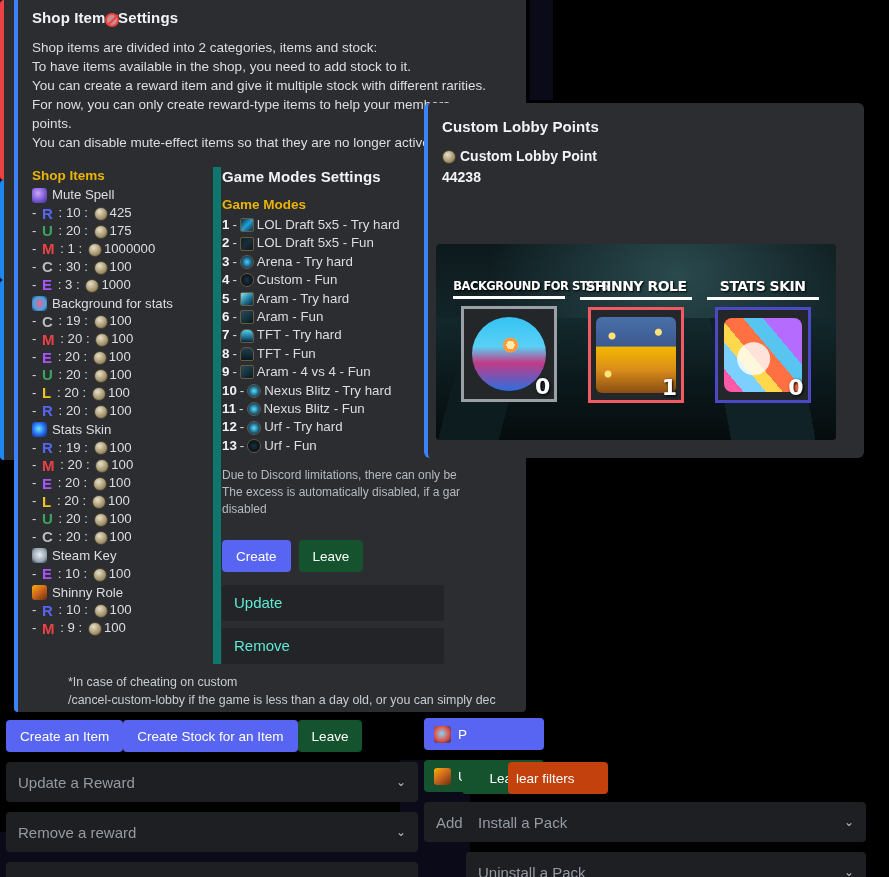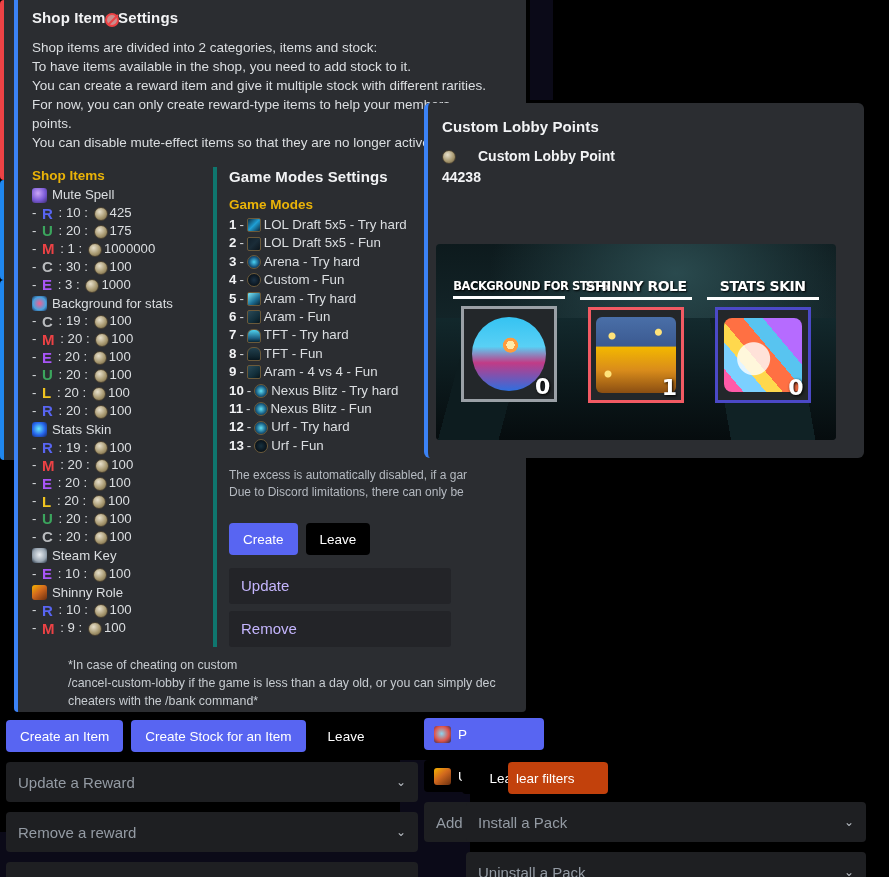--- a/index.html
+++ b/index.html
@@ -64,21 +64,21 @@
   .emoji.bg   { background: radial-gradient(circle at 50% 50%, #f06292 0%, #4aa3df 60%, #1b2a52 100%); }
   .emoji.skin { background: radial-gradient(circle at 45% 45%, #67e8f9 0%, #2563eb 55%, #172554 100%); }
   .emoji.steam{ background: radial-gradient(circle at 50% 45%, #e9edf2 0%, #9aa6b2 60%, #1b2838 100%);}
   .emoji.chest{ background: linear-gradient(140deg,#f5b301 0%, #d2691e 45%, #6b2f10 100%); }
   .coin {
     width: 14px; height: 14px; border-radius: 50%;
     background: radial-gradient(circle at 38% 32%, #e6dfcb 0%, #a99a72 55%, #6b5e3c 100%);
     border: 1px solid #4a4132; display:inline-block; flex:none; position:relative; top:1px;
   }
 
-  .col-right { flex:1; border-left: 4px solid #0f766e; padding-left: 12px; }
+  .col-right { flex:1; border-left: 8px solid #0f766e; padding-left: 1px; }
   .gm-line { font-size: 13.3px; line-height: 1.385; color:#dbdee1; white-space:nowrap; display:flex; align-items:center; gap:3px;}
   .gm-num { font-weight:bold; color:#f2f3f5; }
   .gm-ico {
     width:14px; height:14px; flex:none; border-radius:2px;
     border:1px solid #6b5a3a;
   }
   .ico-lol { background: linear-gradient(135deg,#0e2a3e 0%, #1f9fd4 50%, #0e2a3e 100%); }
   .ico-lol-d { background: linear-gradient(135deg,#12202b 0%, #1a2c38 50%, #0d161d 100%); }
   .ico-arena { background: radial-gradient(circle at 50% 50%, #49d3f5 0%, #15507a 60%, #0a1a28 100%); border-radius:50%;}
   .ico-arena-d { background: radial-gradient(circle at 50% 50%, #1b3245 0%, #0a141d 70%); border-radius:50%;}
@@ -95,45 +95,45 @@
 
   
   .btn {
     display:inline-flex; align-items:center; justify-content:center;
     gap:7px;
     height: 32px; padding: 0 14px; border-radius: 4px;
     font-size: 13.5px; font-weight: 500; color:#fff;
     border:none; cursor:pointer; white-space:nowrap;
   }
   .btn.primary { background:#5865f2; }
-  .btn.danger  { background:#000000; }
+  .btn.danger  { background:#14532d; }
   .btn.secondary { background:#c2410c; }
 
   .select {
     position:relative; display:flex; align-items:center;
     height: 40px; padding: 0 12px;
     background:#1e1f22; border-radius:4px;
     color:#949ba4; font-size:15px;
   }
   .select .chev { margin-left:auto; color:#b5bac1; font-size:12px; }
   .field {
     height: 36px; display:flex; align-items:center; padding:0 12px;
-    background:#232428; color:#c4b5fd; font-size:15px; border-radius:3px;
+    background:#232428; color:#5eead4; font-size:15px; border-radius:3px;
   }
 
   
   #clp-embed {
     left: 424px; top: 103px; width: 440px; height: 355px;
     border-left: 4px solid #3b82f6;
     background:#2b2d31;
     border-radius:6px;
     padding: 14px 14px 12px 14px;
     overflow:hidden;
   }
-  #clp-embed .clp-row { display:flex; align-items:center; gap:22px; font-weight:bold; color:#f2f3f5; font-size:14px; margin-bottom:2px;}
+  #clp-embed .clp-row { display:flex; align-items:center; gap:4px; font-weight:bold; color:#f2f3f5; font-size:14px; margin-bottom:2px;}
   #clp-embed .clp-val { font-weight:bold; color:#f2f3f5; font-size:14px; }
 
   
   .hero {
     position:absolute; left:436px; top:244px; width:400px; height:196px;
     border-radius:4px; overflow:hidden;
     background:
       radial-gradient(ellipse at 60% 15%, #2a4a4e 0%, rgba(0,0,0,0) 55%),
       linear-gradient(180deg,#0d1a1d 0%, #14262a 45%, #0a1417 100%);
   }
@@ -228,21 +228,21 @@
     left:424px; top:618px; width:120px; height:100px;
     background:#2b2d31; border-left:4px solid #1f87ef; border-radius:4px;
     padding:10px 10px; overflow:hidden; font-size:13px; color:#dbdee1;
   }
   #act-embed .t { font-weight:bold; color:#f2f3f5; font-size:14px; }
   #act-embed .b { font-weight:bold; margin-top:7px; white-space:nowrap;}
   .mention { background:#414675; color:#c9cdfb; border-radius:3px; padding:0 2px; white-space:nowrap;}
 
   
   #left-actions { position:absolute; left:6px; top:720px; width:412px; }
-  #left-actions .row { display:flex; gap:8px; }
+  #left-actions .row { display:flex; }
   #left-actions .select { margin-top: 10px; }
 
   #mid-actions { position:absolute; left:424px; top:718px; width:200px; }
   #mid-actions .select { margin-top:10px; }
 
   #right-actions { position:absolute; left:466px; top:760px; width:404px; }
   #right-actions .select { margin-top:10px; }
 
   .btn-emoji { width:17px;height:17px;border-radius:3px;flex:none; }
   .be-points { background: radial-gradient(circle at 45% 45%, #8ad6f0 0%, #e0544a 55%, #1b2a52 100%); }
@@ -517,22 +517,23 @@
             </div>
             <div class="gm-line">
               <span class="gm-num">13</span>
               <span>-</span>
               <span class="gm-ico ico-urf-d"></span>
               <span>Urf - Fun</span>
             </div>
           </div>
 
         <div class="note-sm" style="margin-top:12px;">
+          <div>Due to Discord limitations, there can only be</div>
           <div>The excess is automatically disabled, if a gar</div>
-          <div>Due to Discord limitations, there can only be</div>
+          <div>disabled</div>
         </div>
 
         <div style="display:flex;gap:8px;margin-top:22px;">
           <button class="btn primary">Create</button>
           <button class="btn danger">Leave</button>
         </div>
 
         <div class="field" style="margin-top:13px;width:222px;">Update</div>
         <div class="field" style="margin-top:7px;width:222px;">Remove</div>
       </div>

